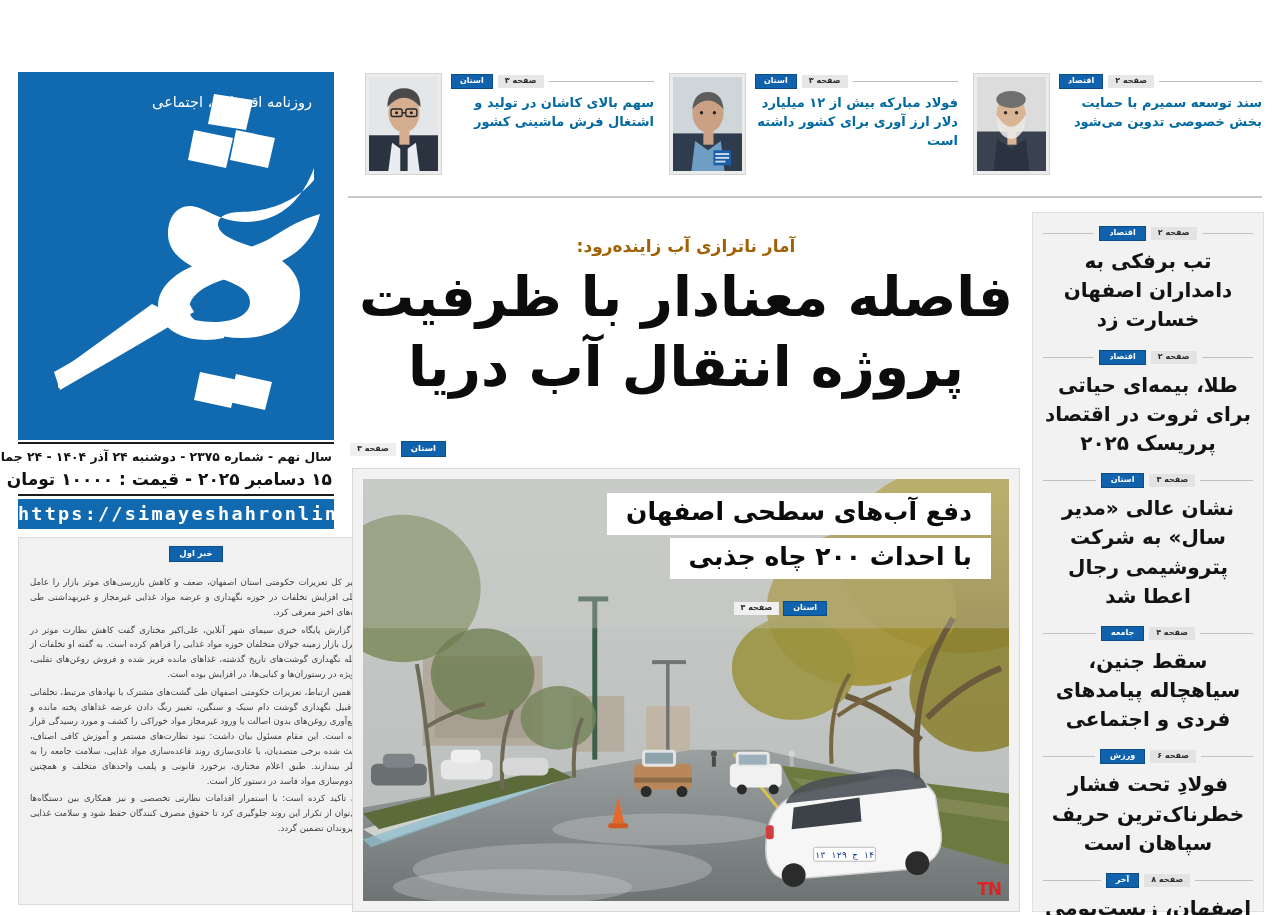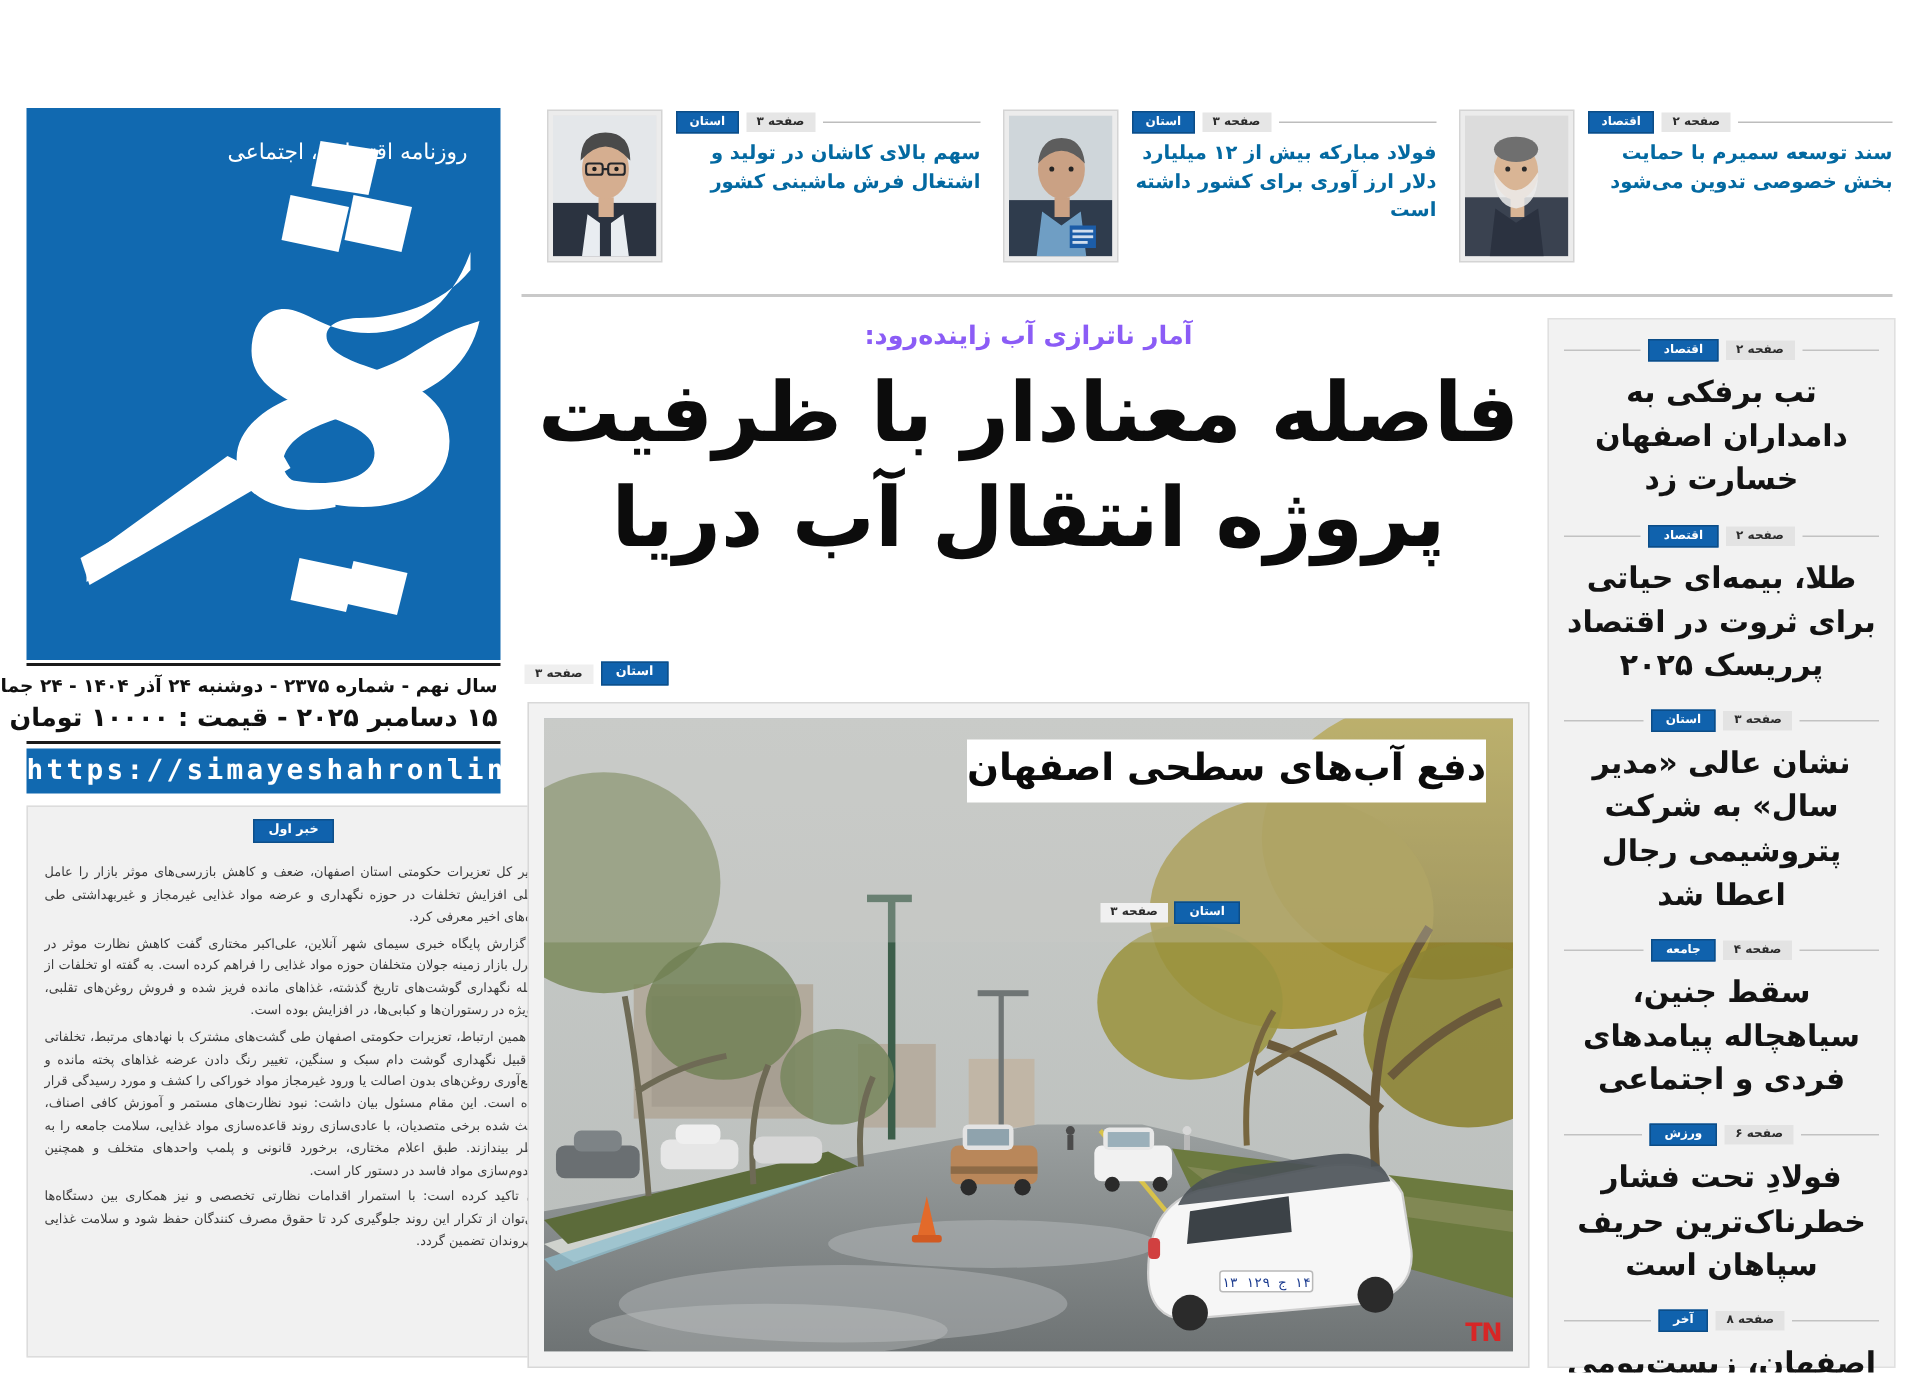--- a/index.html
+++ b/index.html
@@ -167,22 +167,23 @@
   }
 
   
   .main-head {
     position: absolute;
     left: 350px; top: 214px;
     width: 672px;
     direction: rtl; text-align: center;
   }
   .main-overline {
-    font-size: 17px; font-weight: 700; color: #8b5cf6;
+    font-size: 17px; font-weight: 700; color: #a16207;
     letter-spacing: -.2px;
+    margin-top: 22px;
   }
   .main-title {
     font-size: 55px; font-weight: 700; color: #0c0c0c;
     line-height: 1.28;
     margin-top: 6px;
     letter-spacing: -1.5px;
   }
   .main-kicker {
     position: absolute;
     left: 350px; top: 441px;
@@ -209,21 +210,21 @@
     position: absolute;
     top: 14px; right: 18px;
     direction: rtl; text-align: right;
     z-index: 5;
   }
   .photo-overlay .ln {
     display: inline-block;
     background: #ffffff;
     color: #0b0b0b;
     font-size: 25px; font-weight: 700;
-    padding: 4px 0 7px;
+    padding: 4px 19px 7px;
     line-height: 1.22;
     letter-spacing: -.6px;
     margin-bottom: 3px;
     white-space: nowrap;
   }
   .photo-kicker {
     position: absolute;
     top: 122px; right: 182px;
     display: flex; align-items: center; gap: 4px; direction: rtl;
     z-index: 5;
@@ -538,20 +539,21 @@
         <circle cx="352" cy="276" r="3" fill="#4b4b4b"></circle>
           <rect x="350" y="279" width="4" height="10" fill="#4b4b4b"></rect>
         <circle cx="430" cy="276" r="3" fill="#d7d7d7"></circle>
           <rect x="428" y="279" width="4" height="10" fill="#b9b9b9"></rect>
 
         <rect width="648" height="150" fill="#c9cbc8" opacity=".32"></rect>
       </svg>
 
       <div class="photo-overlay">
         <div><span class="ln">دفع آب‌های سطحی اصفهان</span></div>
+        <div><span class="ln">با احداث ۲۰۰ چاه جذبی</span></div>
       </div>
 
       <div class="photo-kicker">
         <span class="sec">استان</span>
         <span class="pg">صفحه ۳</span>
       </div>
 
       <div class="photo-wm">TN</div>
     </div>
   </div>

